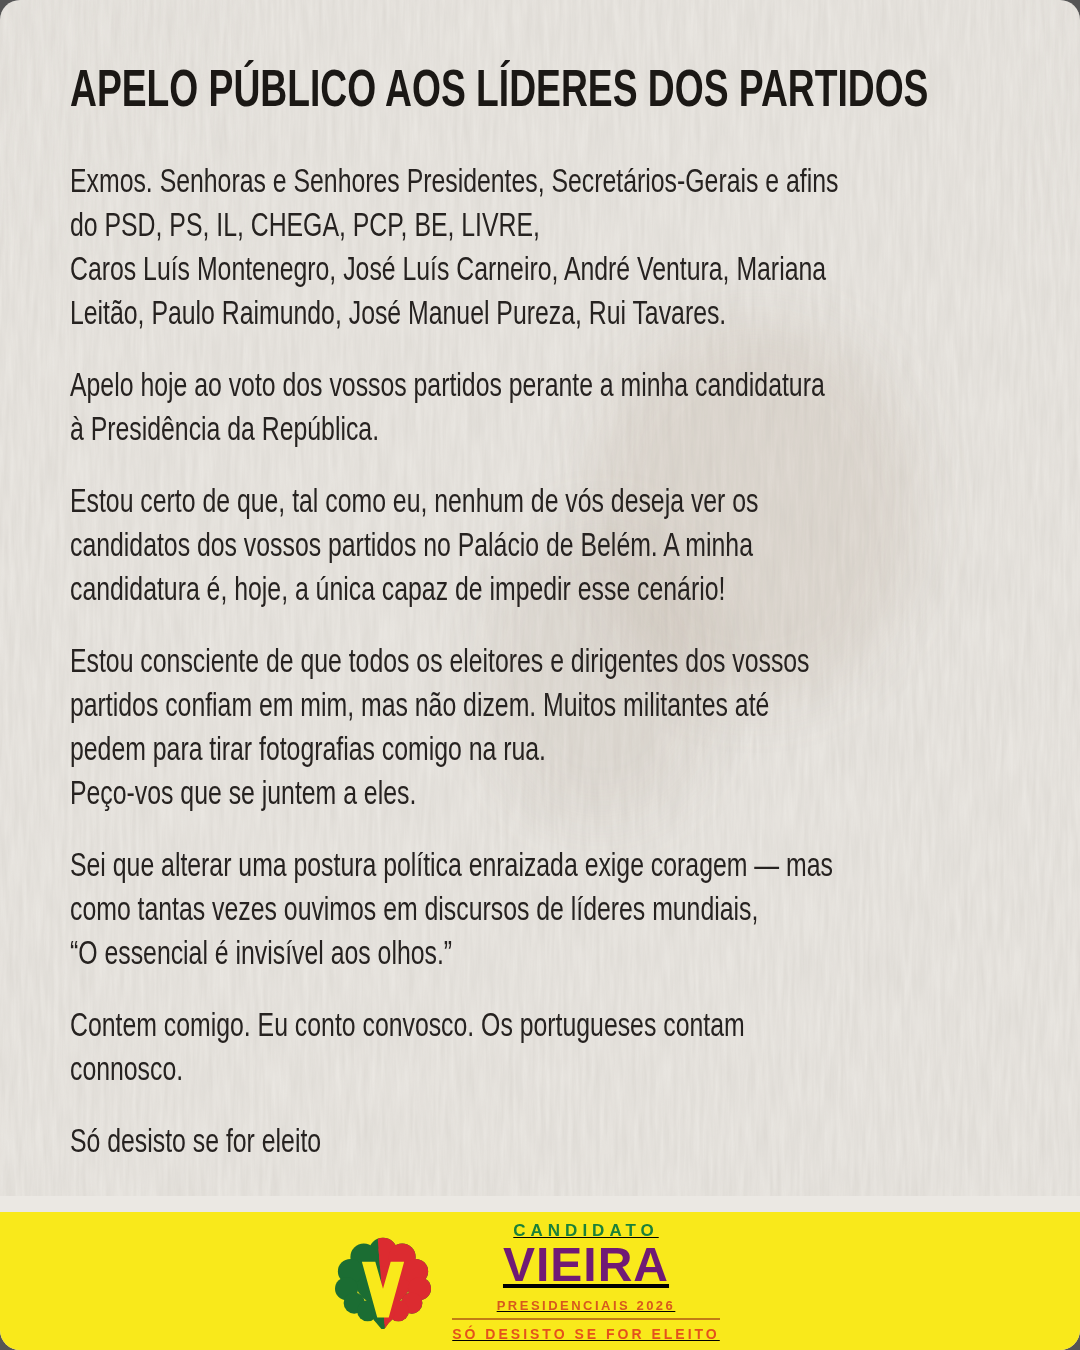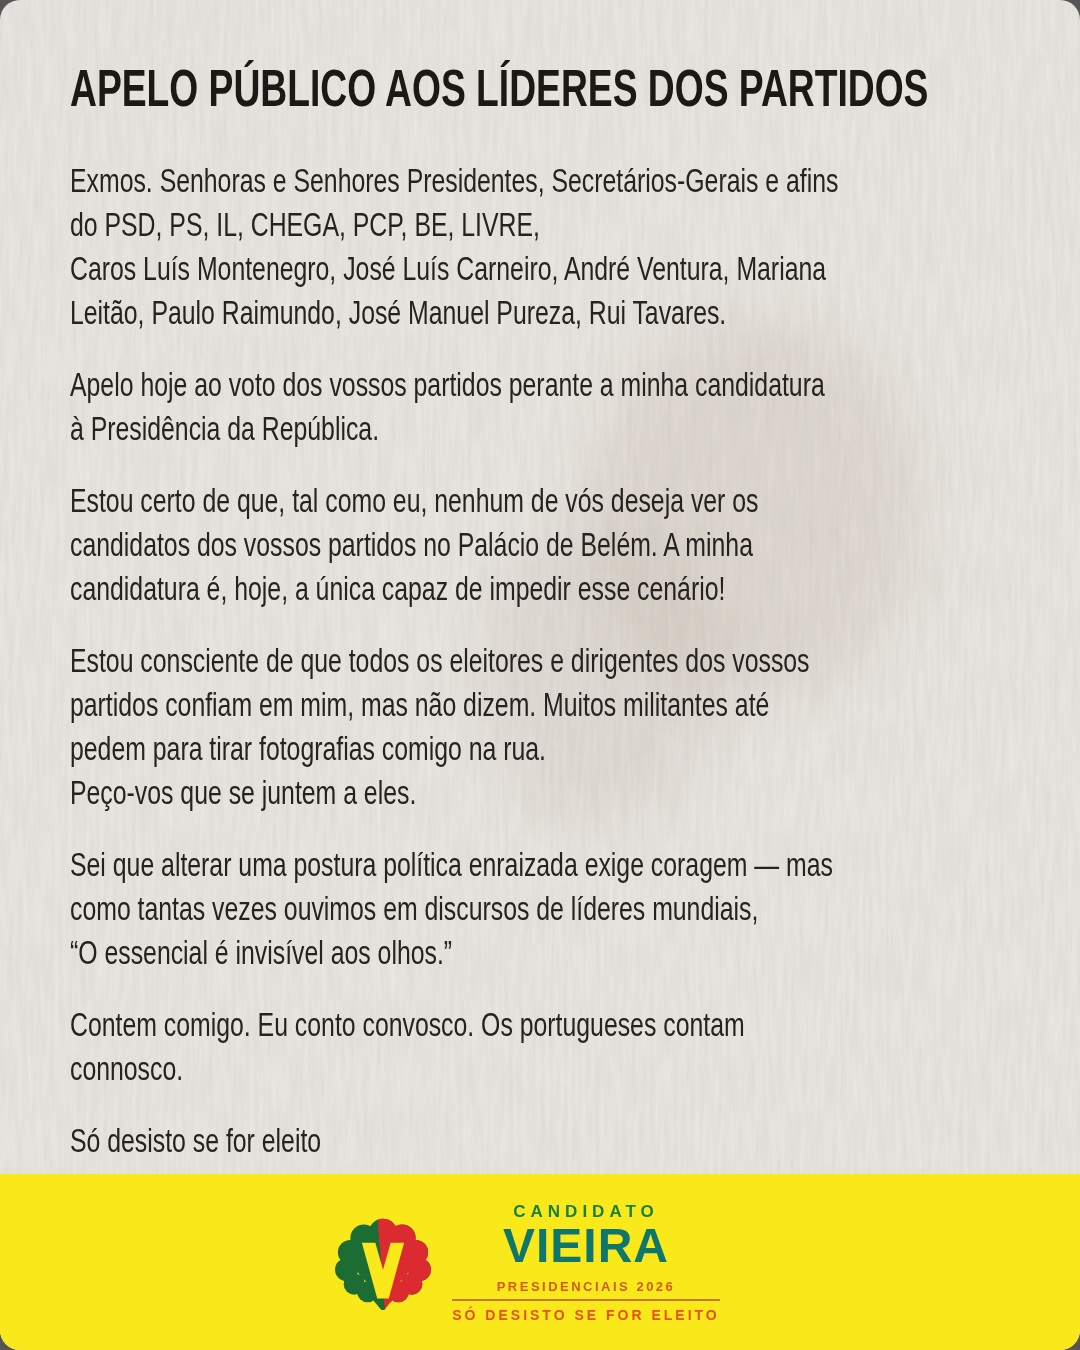--- a/index.html
+++ b/index.html
@@ -54,27 +54,28 @@
   .letter p {
     margin: 0 0 28px 0;
     font-size: 34px;
     line-height: 44px;
     font-weight: 400;
     white-space: pre-line;
   }
   .banner {
     position: absolute;
     left: 0; right: 0; bottom: 0;
-    height: 176px;
+    height: 138px;
     background-color: #F9E91B;
     display: flex;
     align-items: center;
     justify-content: center;
     gap: 18px;
     padding-right: 28px;
+    text-decoration: underline;
   }
   .logo { width: 102px; height: 96px; flex: 0 0 auto; }
   .stack {
     display: flex;
     flex-direction: column;
     align-items: center;
   }
   .kicker {
     font-size: 17px;
     font-weight: 700;
@@ -186,20 +187,20 @@
         <circle cx="36" cy="81" r="11"></circle>
         <circle cx="68" cy="81" r="11"></circle>
         <circle cx="52" cy="83" r="12"></circle>
         <polygon points="42,90 52,102 62,88"></polygon>
       </g>
       <polygon points="30,30 44,30 52,58 60,30 74,30 58,88 46,88" fill="#F9E91B"></polygon>
     </svg>
 
     <div class="stack">
       <div class="kicker" style="color: rgb(26, 129, 57);">CANDIDATO</div>
-      <div class="name" style="color: #0f766e;">VIEIRA</div>
+      <div class="name" style="color: #701a75;">VIEIRA</div>
       <div class="subtitle" style="color: rgb(215, 89, 29);">PRESIDENCIAIS 2026</div>
       <div class="divider" style="background-color: rgb(194, 124, 20);"></div>
       <div class="slogan" style="color: rgb(228, 81, 28);">SÓ DESISTO SE FOR ELEITO</div>
     </div>
   </footer>
 
 </div>
 
 </body></html>

